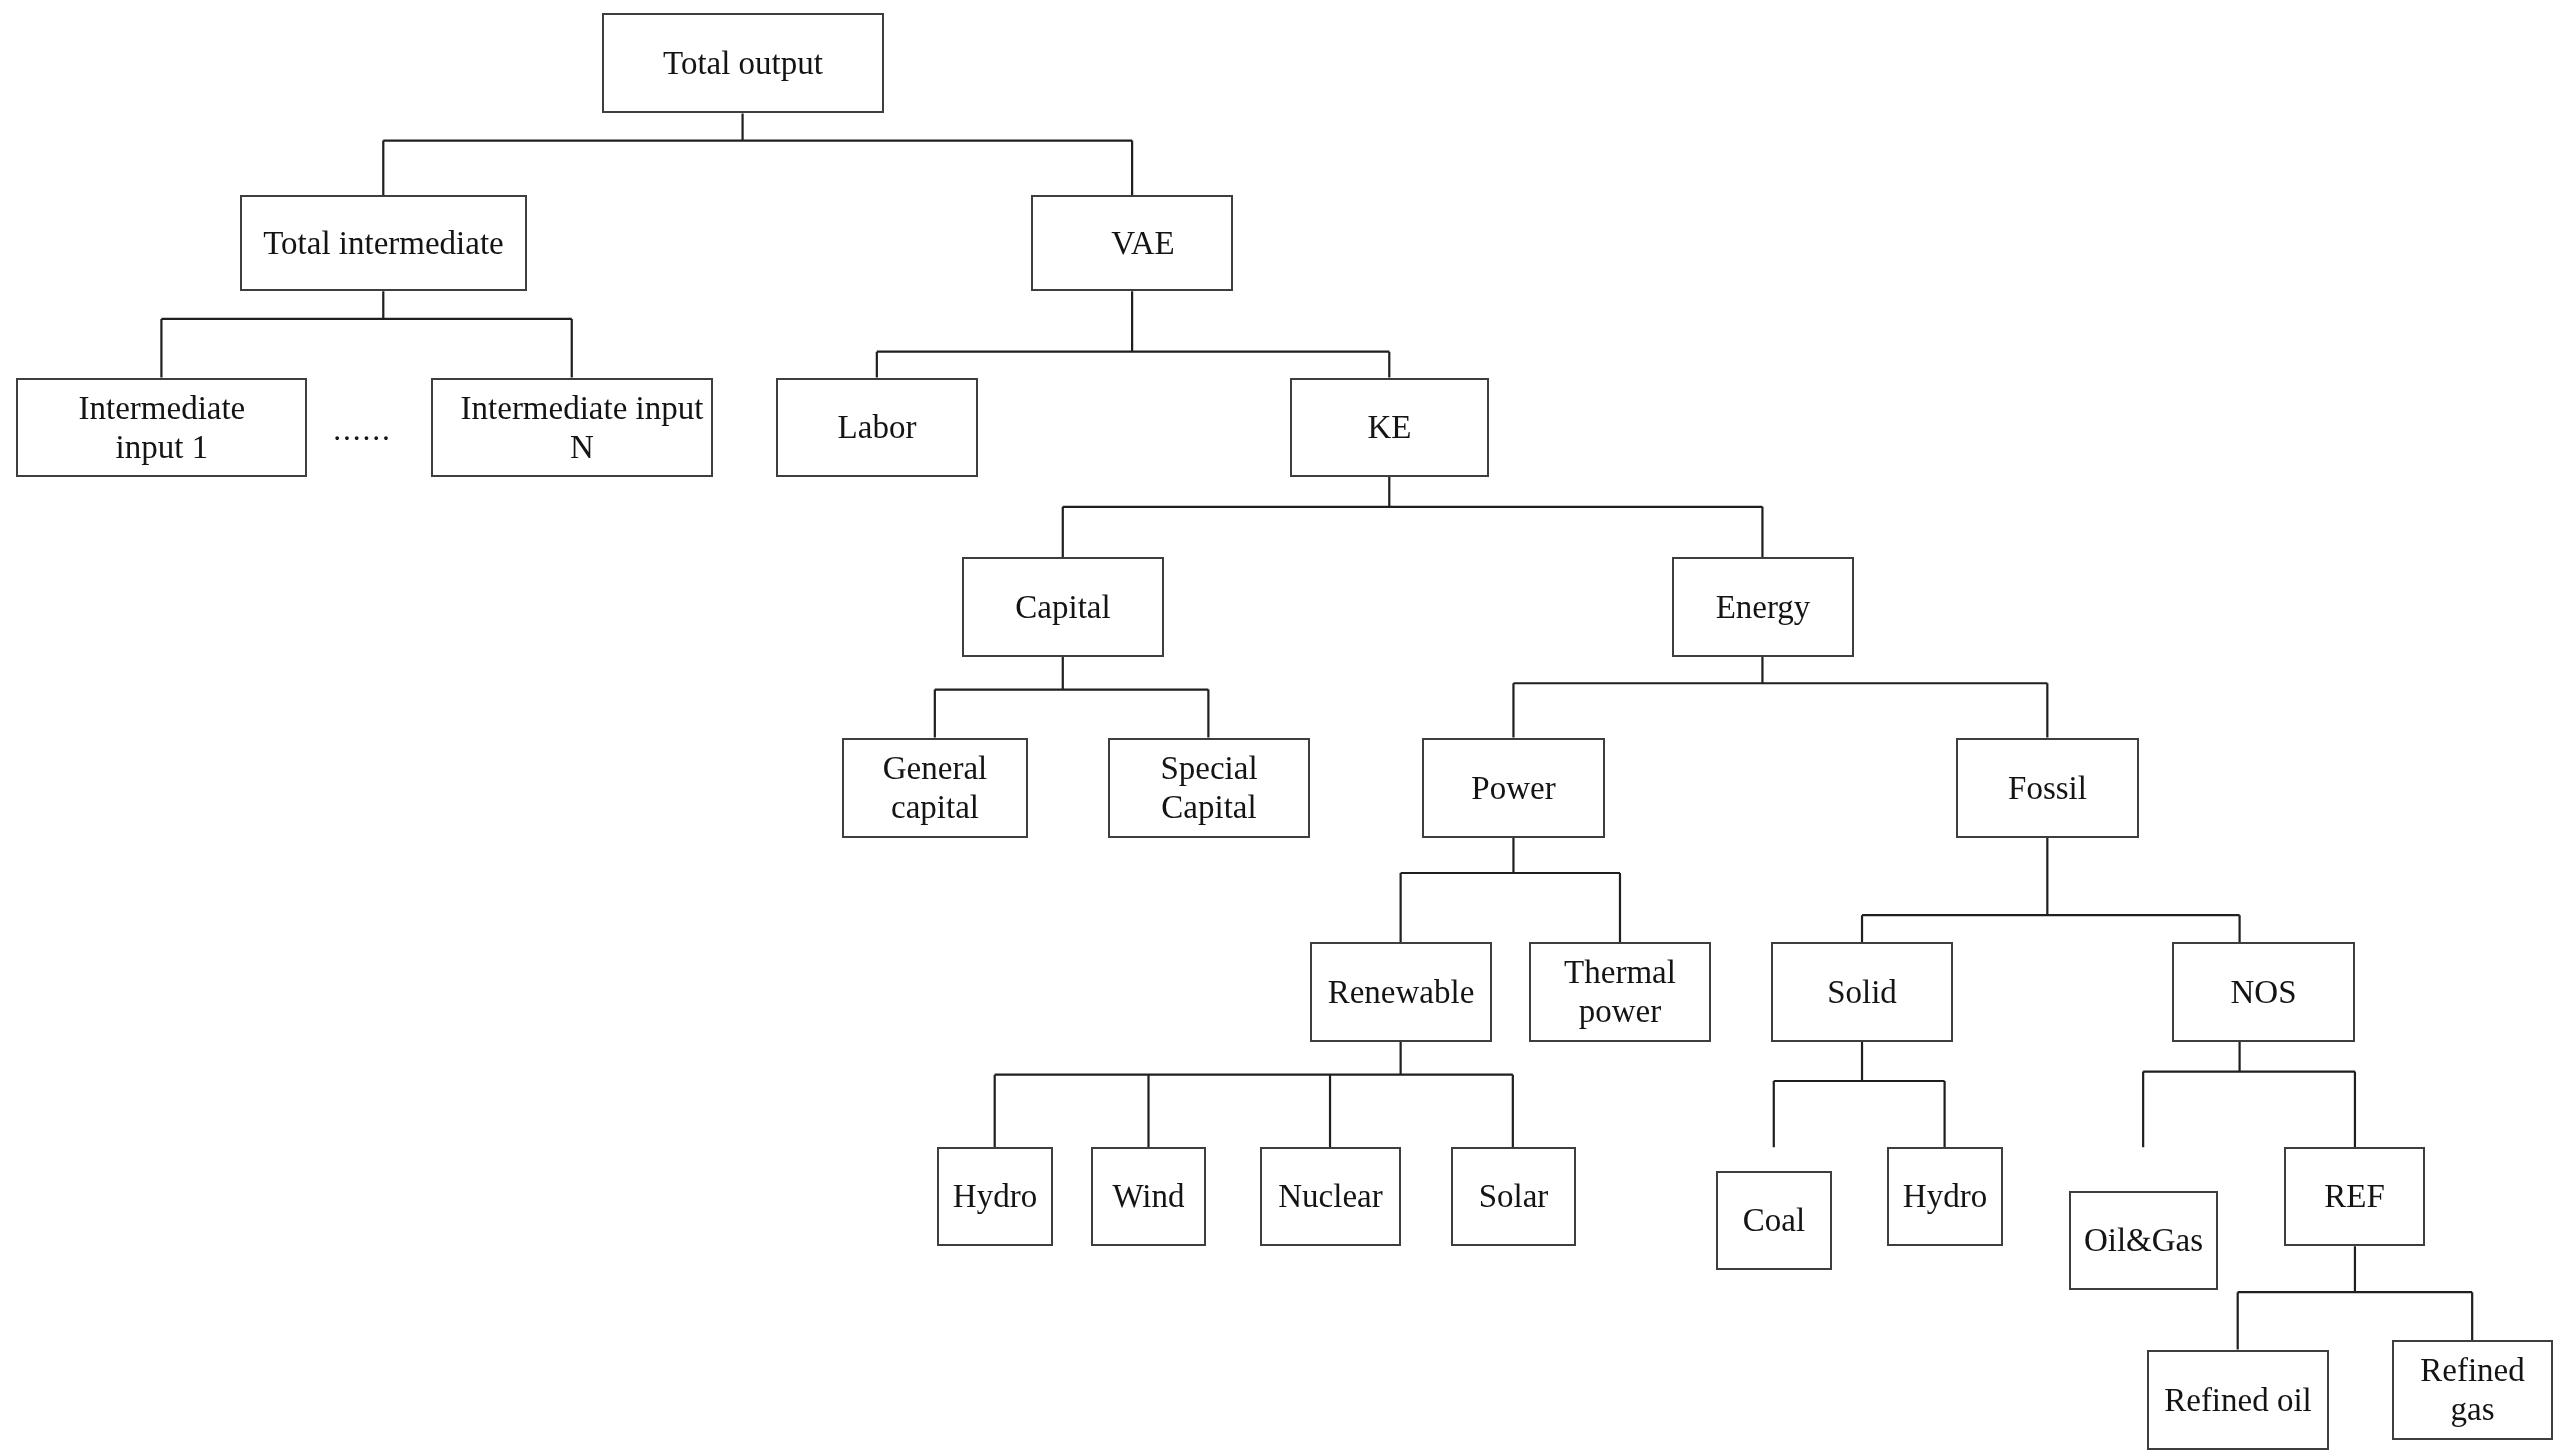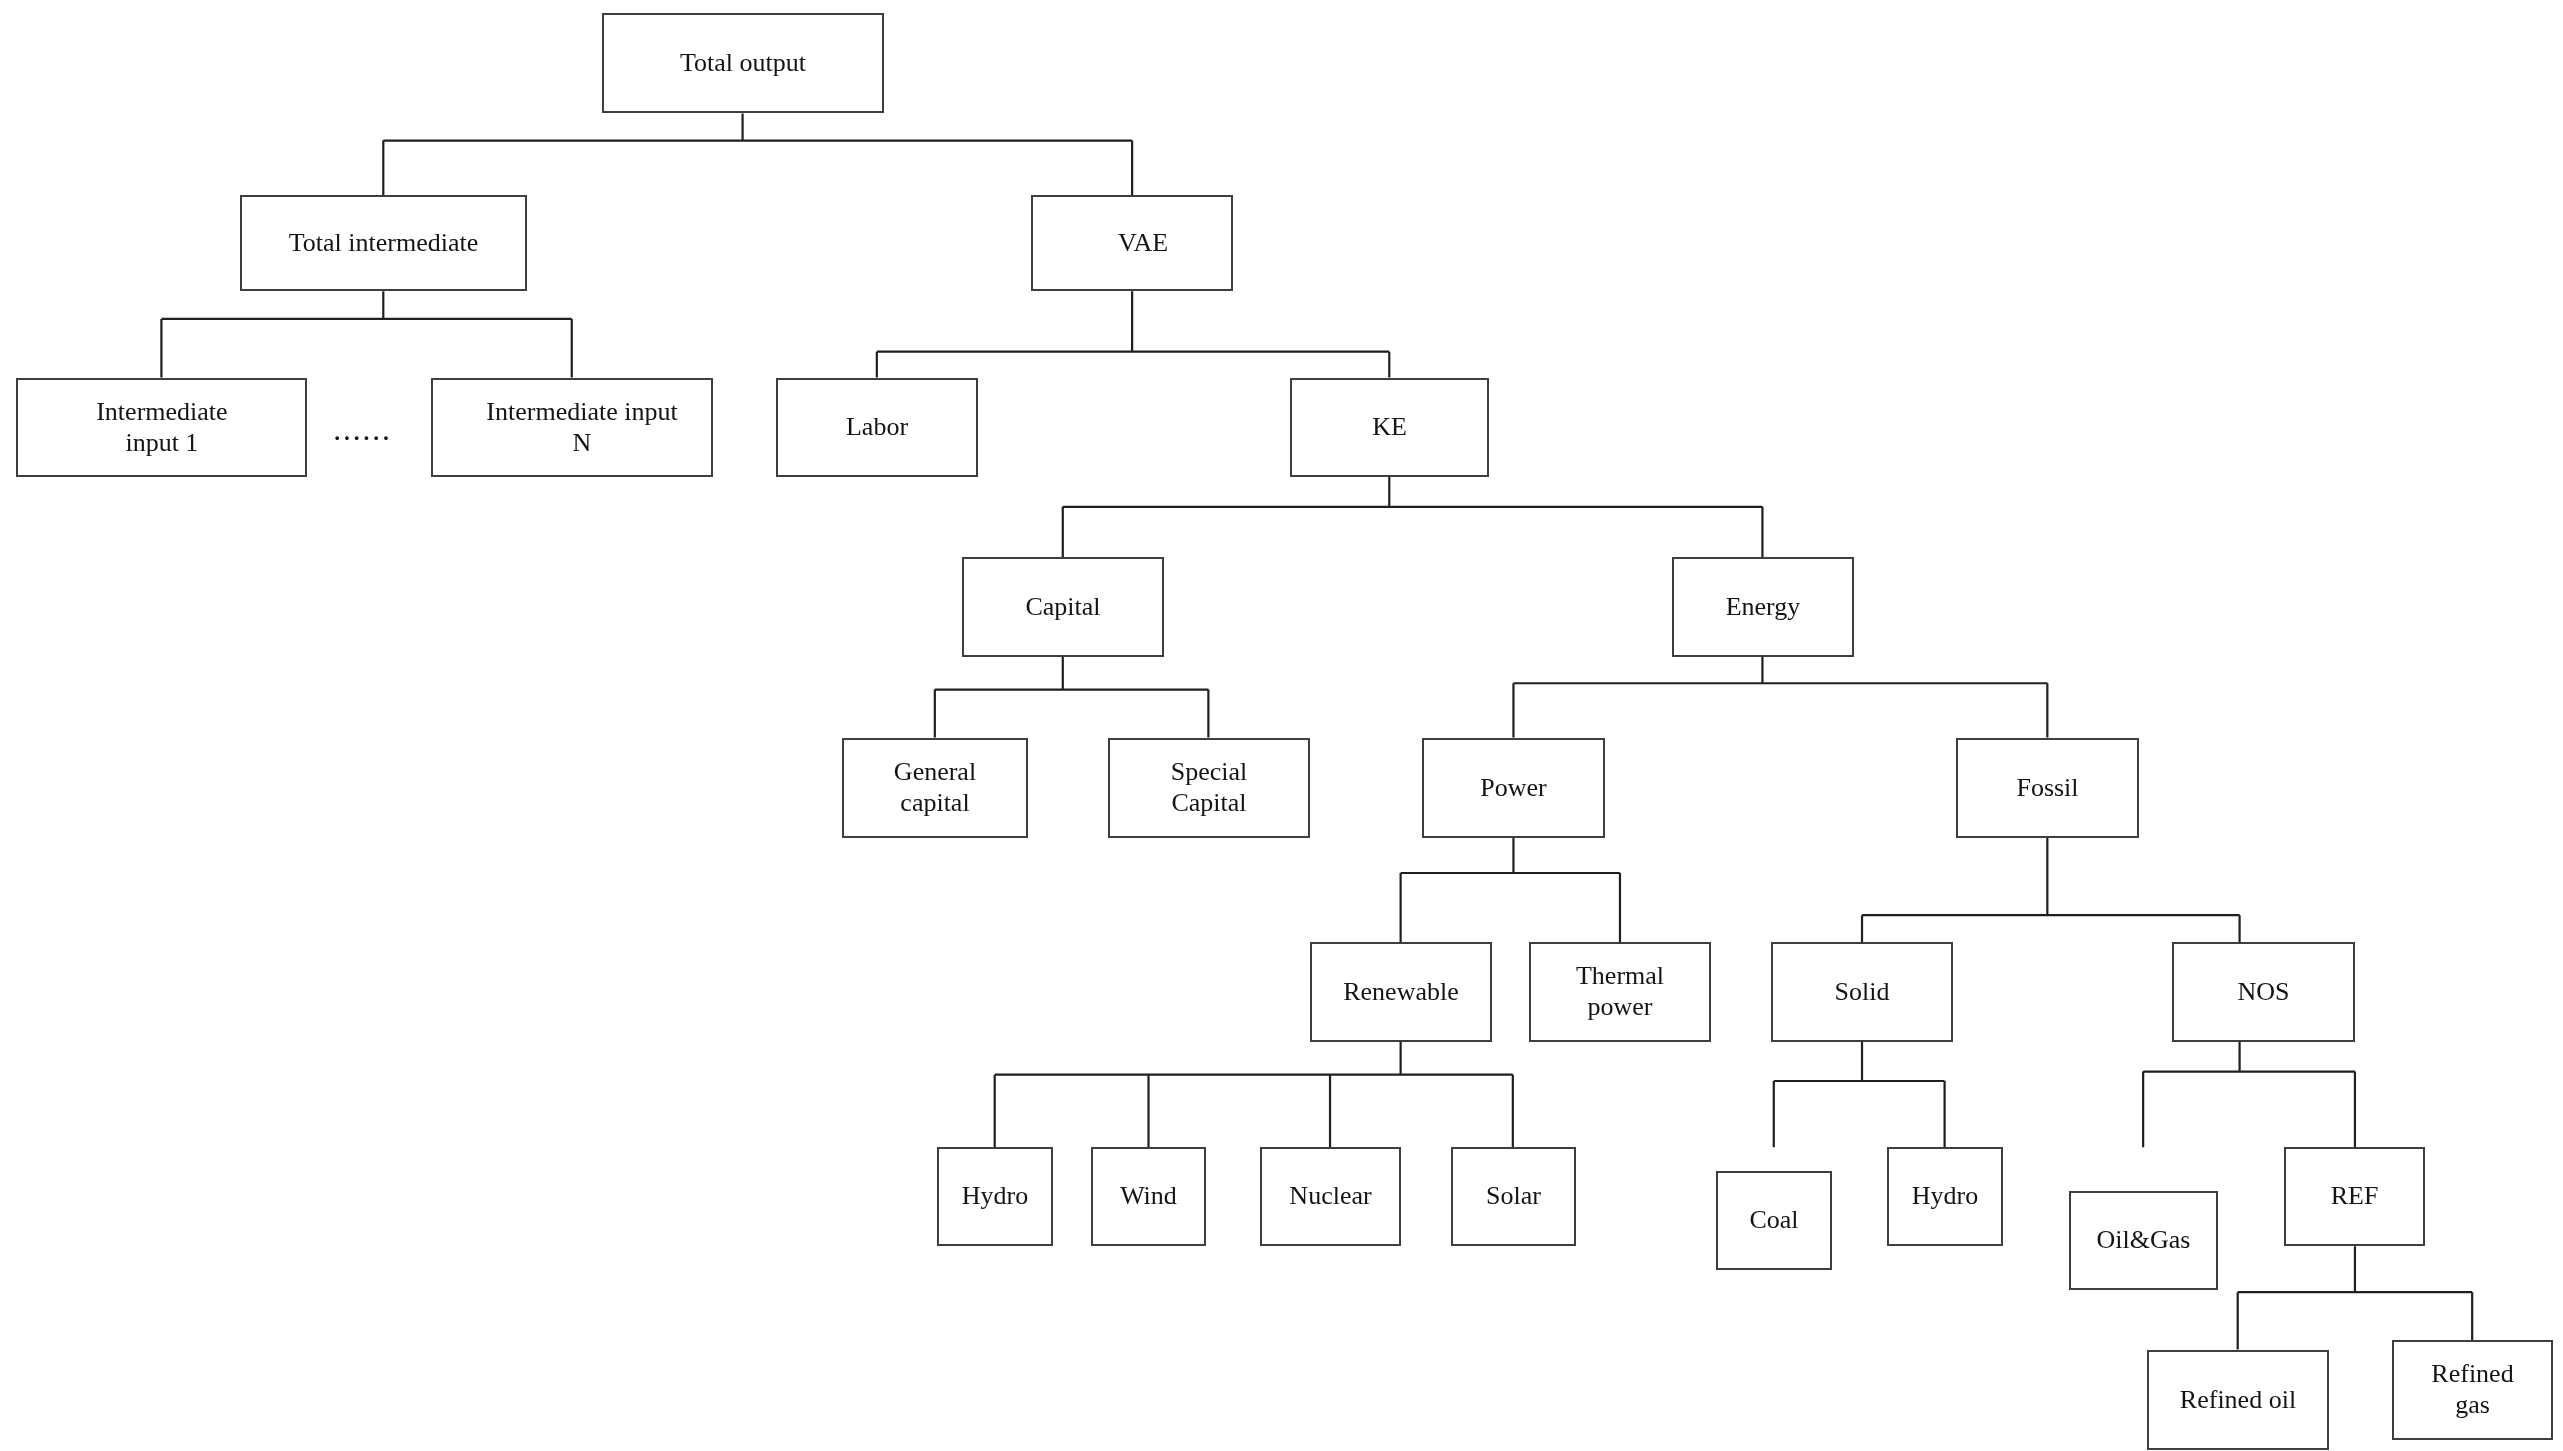--- a/index.html
+++ b/index.html
@@ -30,21 +30,21 @@
   }
   .node {
     position: absolute;
     box-sizing: border-box;
     background: #ffffff;
     border: 2.5px solid #3e3e3e;
     display: flex;
     align-items: center;
     justify-content: center;
     text-align: center;
-    font-size: 26px;
+    font-size: 33px;
     line-height: 1.18;
     white-space: pre;
   }
   .ellipsis {
     position: absolute;
     display: flex;
     align-items: center;
     justify-content: center;
     font-size: 31.5px;
     letter-spacing: 1.9px;

